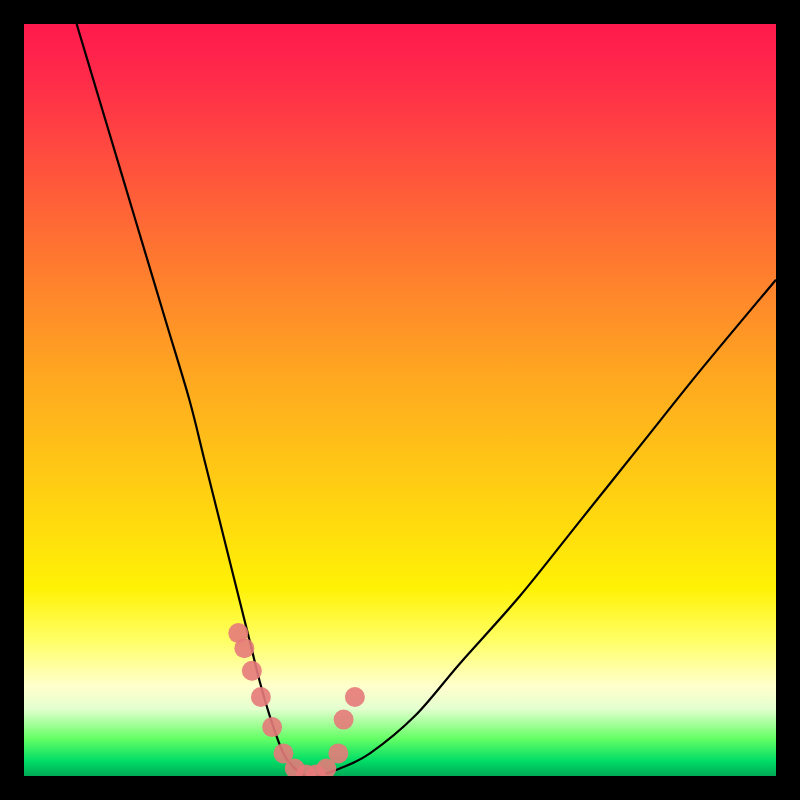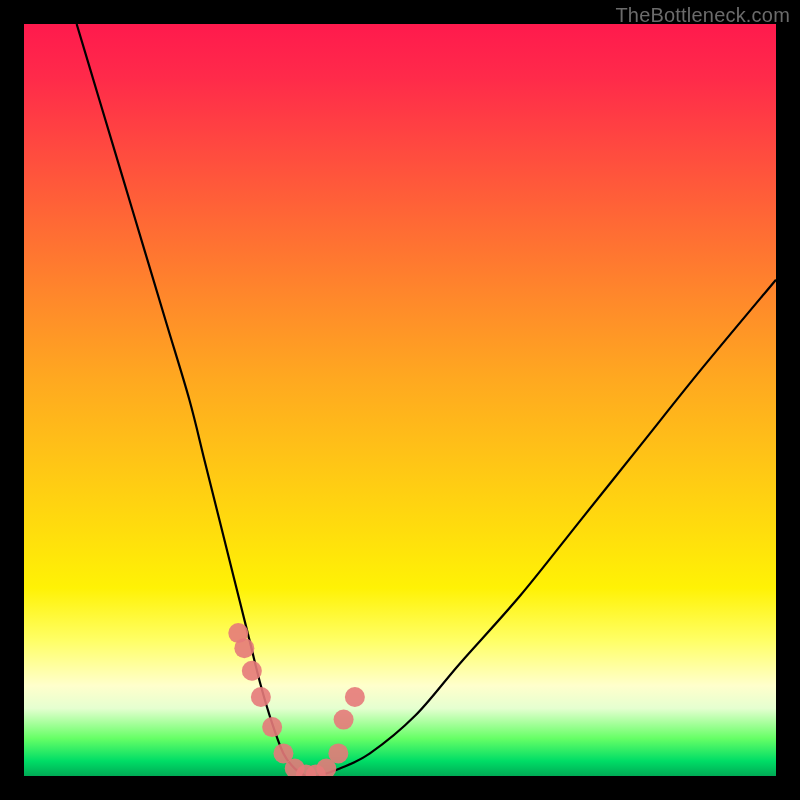--- a/index.html
+++ b/index.html
@@ -79,14 +79,13 @@
           <circle cx="270.71999999999997" cy="744.48" r="10" fill="#e67a7a" fill-opacity="0.9"></circle>
           <circle cx="282" cy="750.496" r="10" fill="#e67a7a" fill-opacity="0.9"></circle>
           <circle cx="291.77599999999995" cy="750.496" r="10" fill="#e67a7a" fill-opacity="0.9"></circle>
           <circle cx="302.30400000000003" cy="744.48" r="10" fill="#e67a7a" fill-opacity="0.9"></circle>
           <circle cx="314.336" cy="729.44" r="10" fill="#e67a7a" fill-opacity="0.9"></circle>
           <circle cx="319.59999999999997" cy="695.6" r="10" fill="#e67a7a" fill-opacity="0.9"></circle>
           <circle cx="330.88" cy="673.04" r="10" fill="#e67a7a" fill-opacity="0.9"></circle>
         </g>
     </svg>
   </div>
-  <div class="watermark">TheBottleneck.com</div>
 </div>
 
 </body></html>

